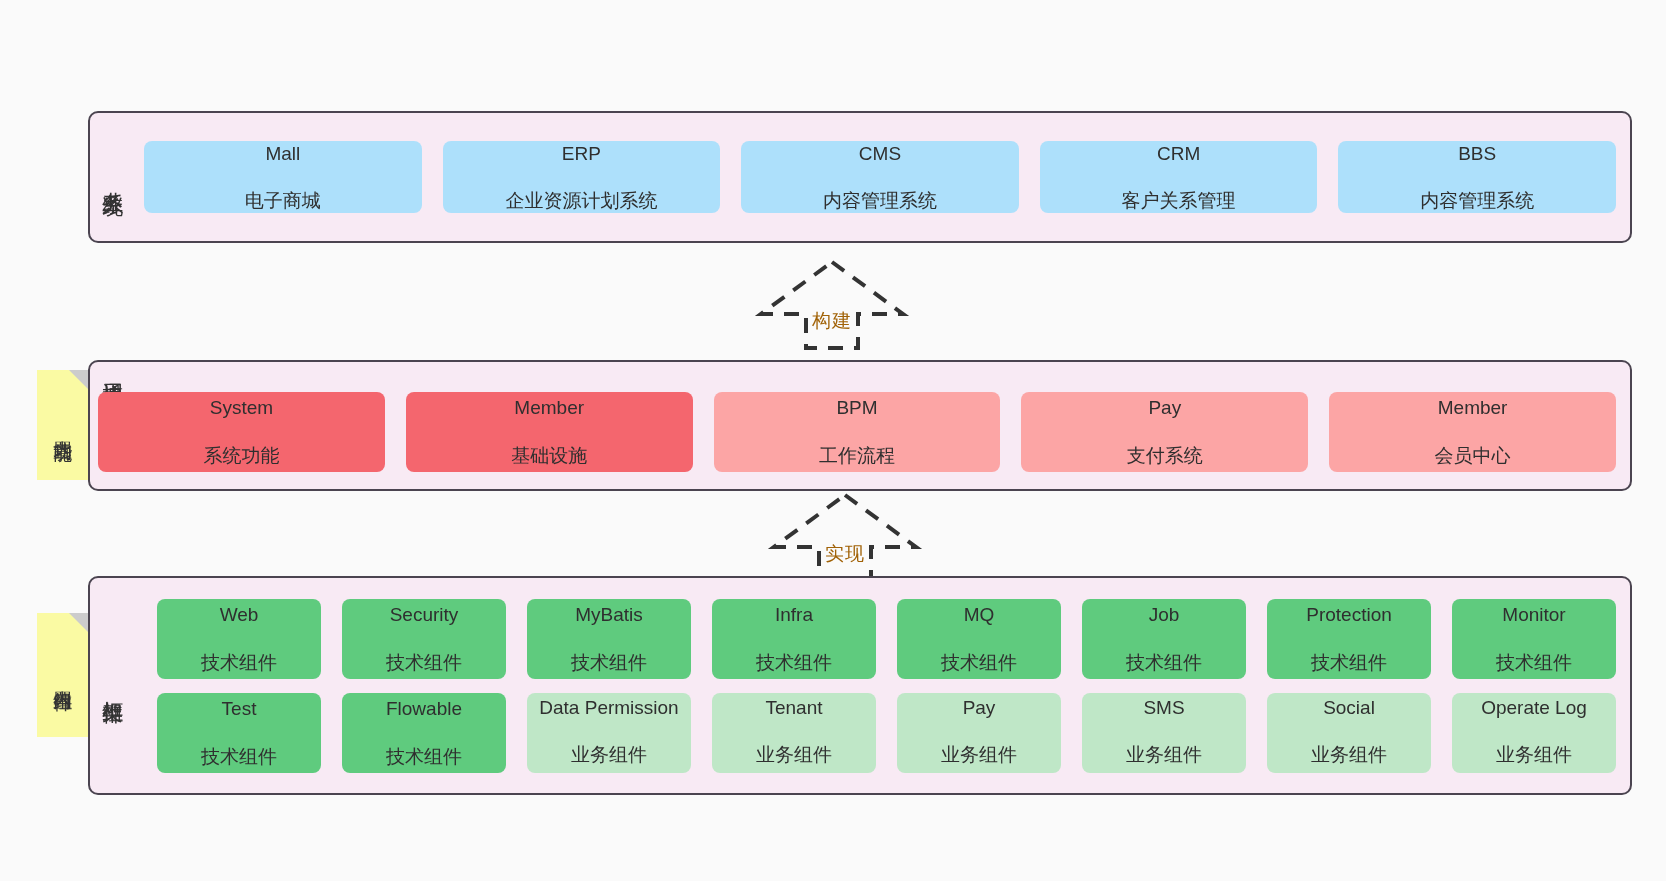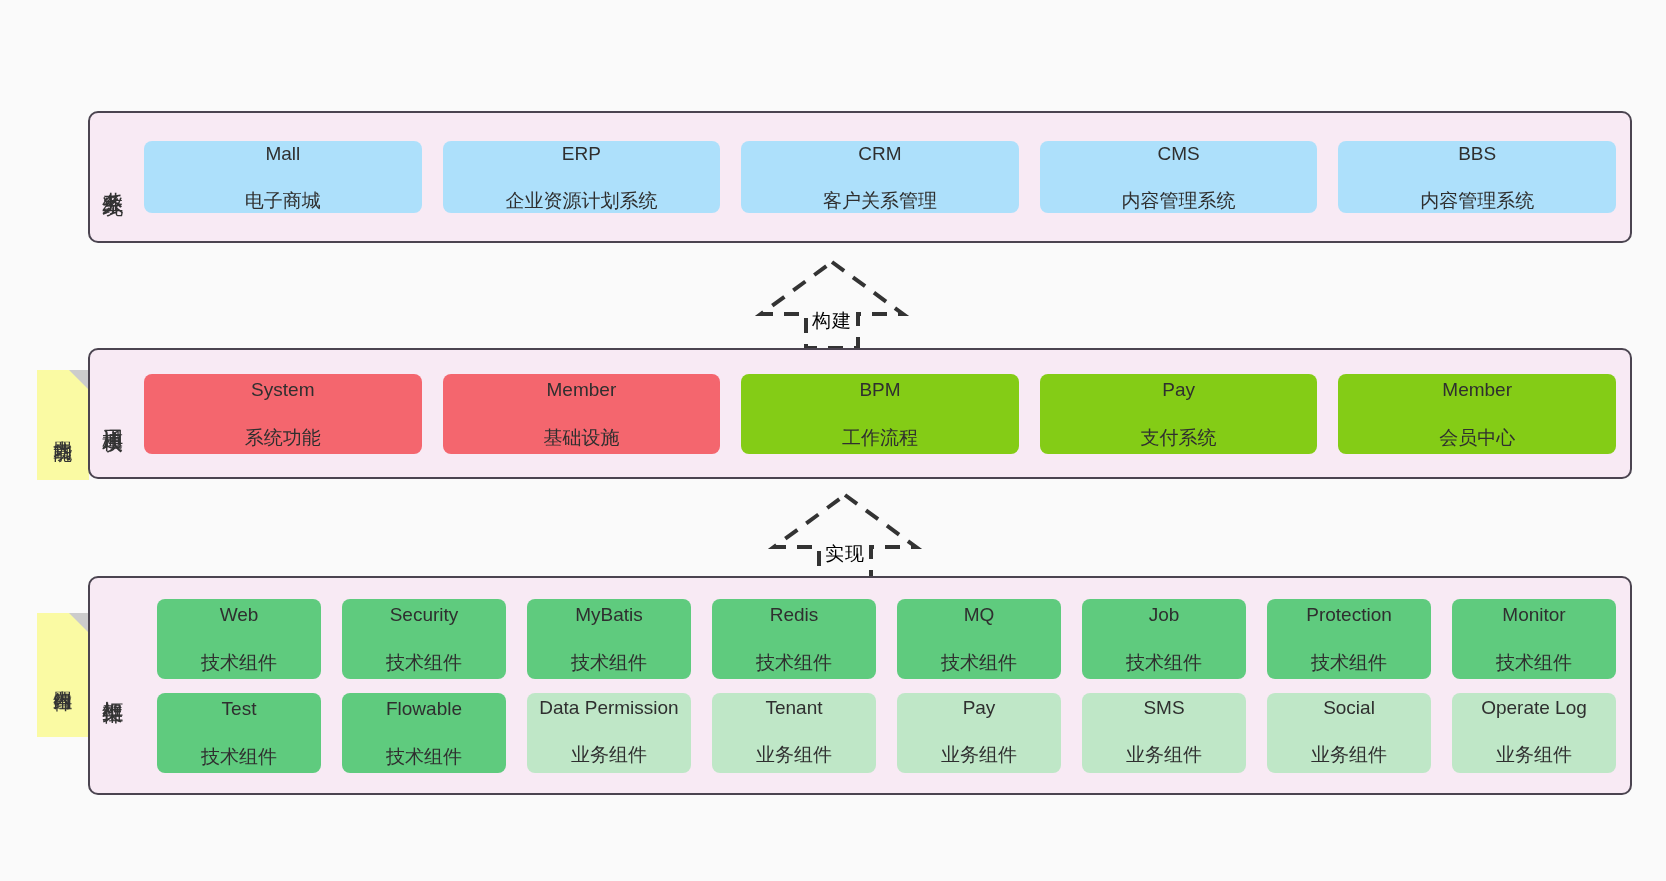--- a/index.html
+++ b/index.html
@@ -79,29 +79,29 @@
   }
   .card .cn {
     font-size: 19px;
     color: #2f2f2f;
     margin-top: 24px;
   }
 
   
   .c-blue       { background: #ade0fb; }
   .c-red        { background: #f4666e; }
-  .c-pink       { background: #84cc16; }
+  .c-pink       { background: #fca5a5; }
   .c-green      { background: #5fcb7e; }
   .c-lightgreen { background: #bfe7c7; justify-content: flex-end; }
 
   
   #layer-business { left: 88px;  top: 111px; width: 1544px; height: 132px; }
   #layer-business .card { height: 72px; }
 
-  #layer-modules  { left: 88px;  top: 348px; width: 1544px; height: 131px; }
+  #layer-modules  { left: 88px;  top: 360px; width: 1544px; height: 131px; flex-direction: column; }
   #layer-modules .card { height: 80px; }
 
   #layer-framework{ left: 88px;  top: 576px; width: 1544px; height: 219px; gap: 13px; }
   #layer-framework .card { height: 80px; }
 
   
   .note {
     position: absolute;
     background: #fafaa3;
     width: 52px;
@@ -139,21 +139,21 @@
     height: 92px;
   }
   .arrow svg { display: block; overflow: visible; }
   .arrow-label {
     position: absolute;
     left: 0;
     right: 0;
     bottom: 16px;
     text-align: center;
     font-size: 19px;
-    color: #000000;
+    color: #a16207;
     letter-spacing: 1px;
     user-select: none;
   }
   #arrow-build  { left: 757px; top: 258px; }
   #arrow-impl   { left: 770px; top: 491px; }
 </style>
 </head>
 <body>
 
 <div class="canvas">
@@ -168,27 +168,27 @@
           <span class="cn">电子商城</span>
         </div>
 
 
         <div class="card c-blue">
           <span class="en">ERP</span>
           <span class="cn">企业资源计划系统</span>
         </div>
 
         <div class="card c-blue">
+          <span class="en">CMS</span>
+          <span class="cn">内容管理系统</span>
+        </div>
+
+        <div class="card c-blue">
           <span class="en">CRM</span>
           <span class="cn">客户关系管理</span>
-        </div>
-
-        <div class="card c-blue">
-          <span class="en">CMS</span>
-          <span class="cn">内容管理系统</span>
         </div>
 
         <div class="card c-blue">
           <span class="en">BBS</span>
           <span class="cn">内容管理系统</span>
         </div>
 
       </div>
     </div>
   </div>
@@ -261,21 +261,21 @@
         </div>
         <div class="card c-green">
           <span class="en">Security</span>
           <span class="cn">技术组件</span>
         </div>
         <div class="card c-green">
           <span class="en">MyBatis</span>
           <span class="cn">技术组件</span>
         </div>
         <div class="card c-green">
-          <span class="en">Redis</span>
+          <span class="en">Infra</span>
           <span class="cn">技术组件</span>
         </div>
         <div class="card c-green">
           <span class="en">MQ</span>
           <span class="cn">技术组件</span>
         </div>
         <div class="card c-green">
           <span class="en">Job</span>
           <span class="cn">技术组件</span>
         </div>

